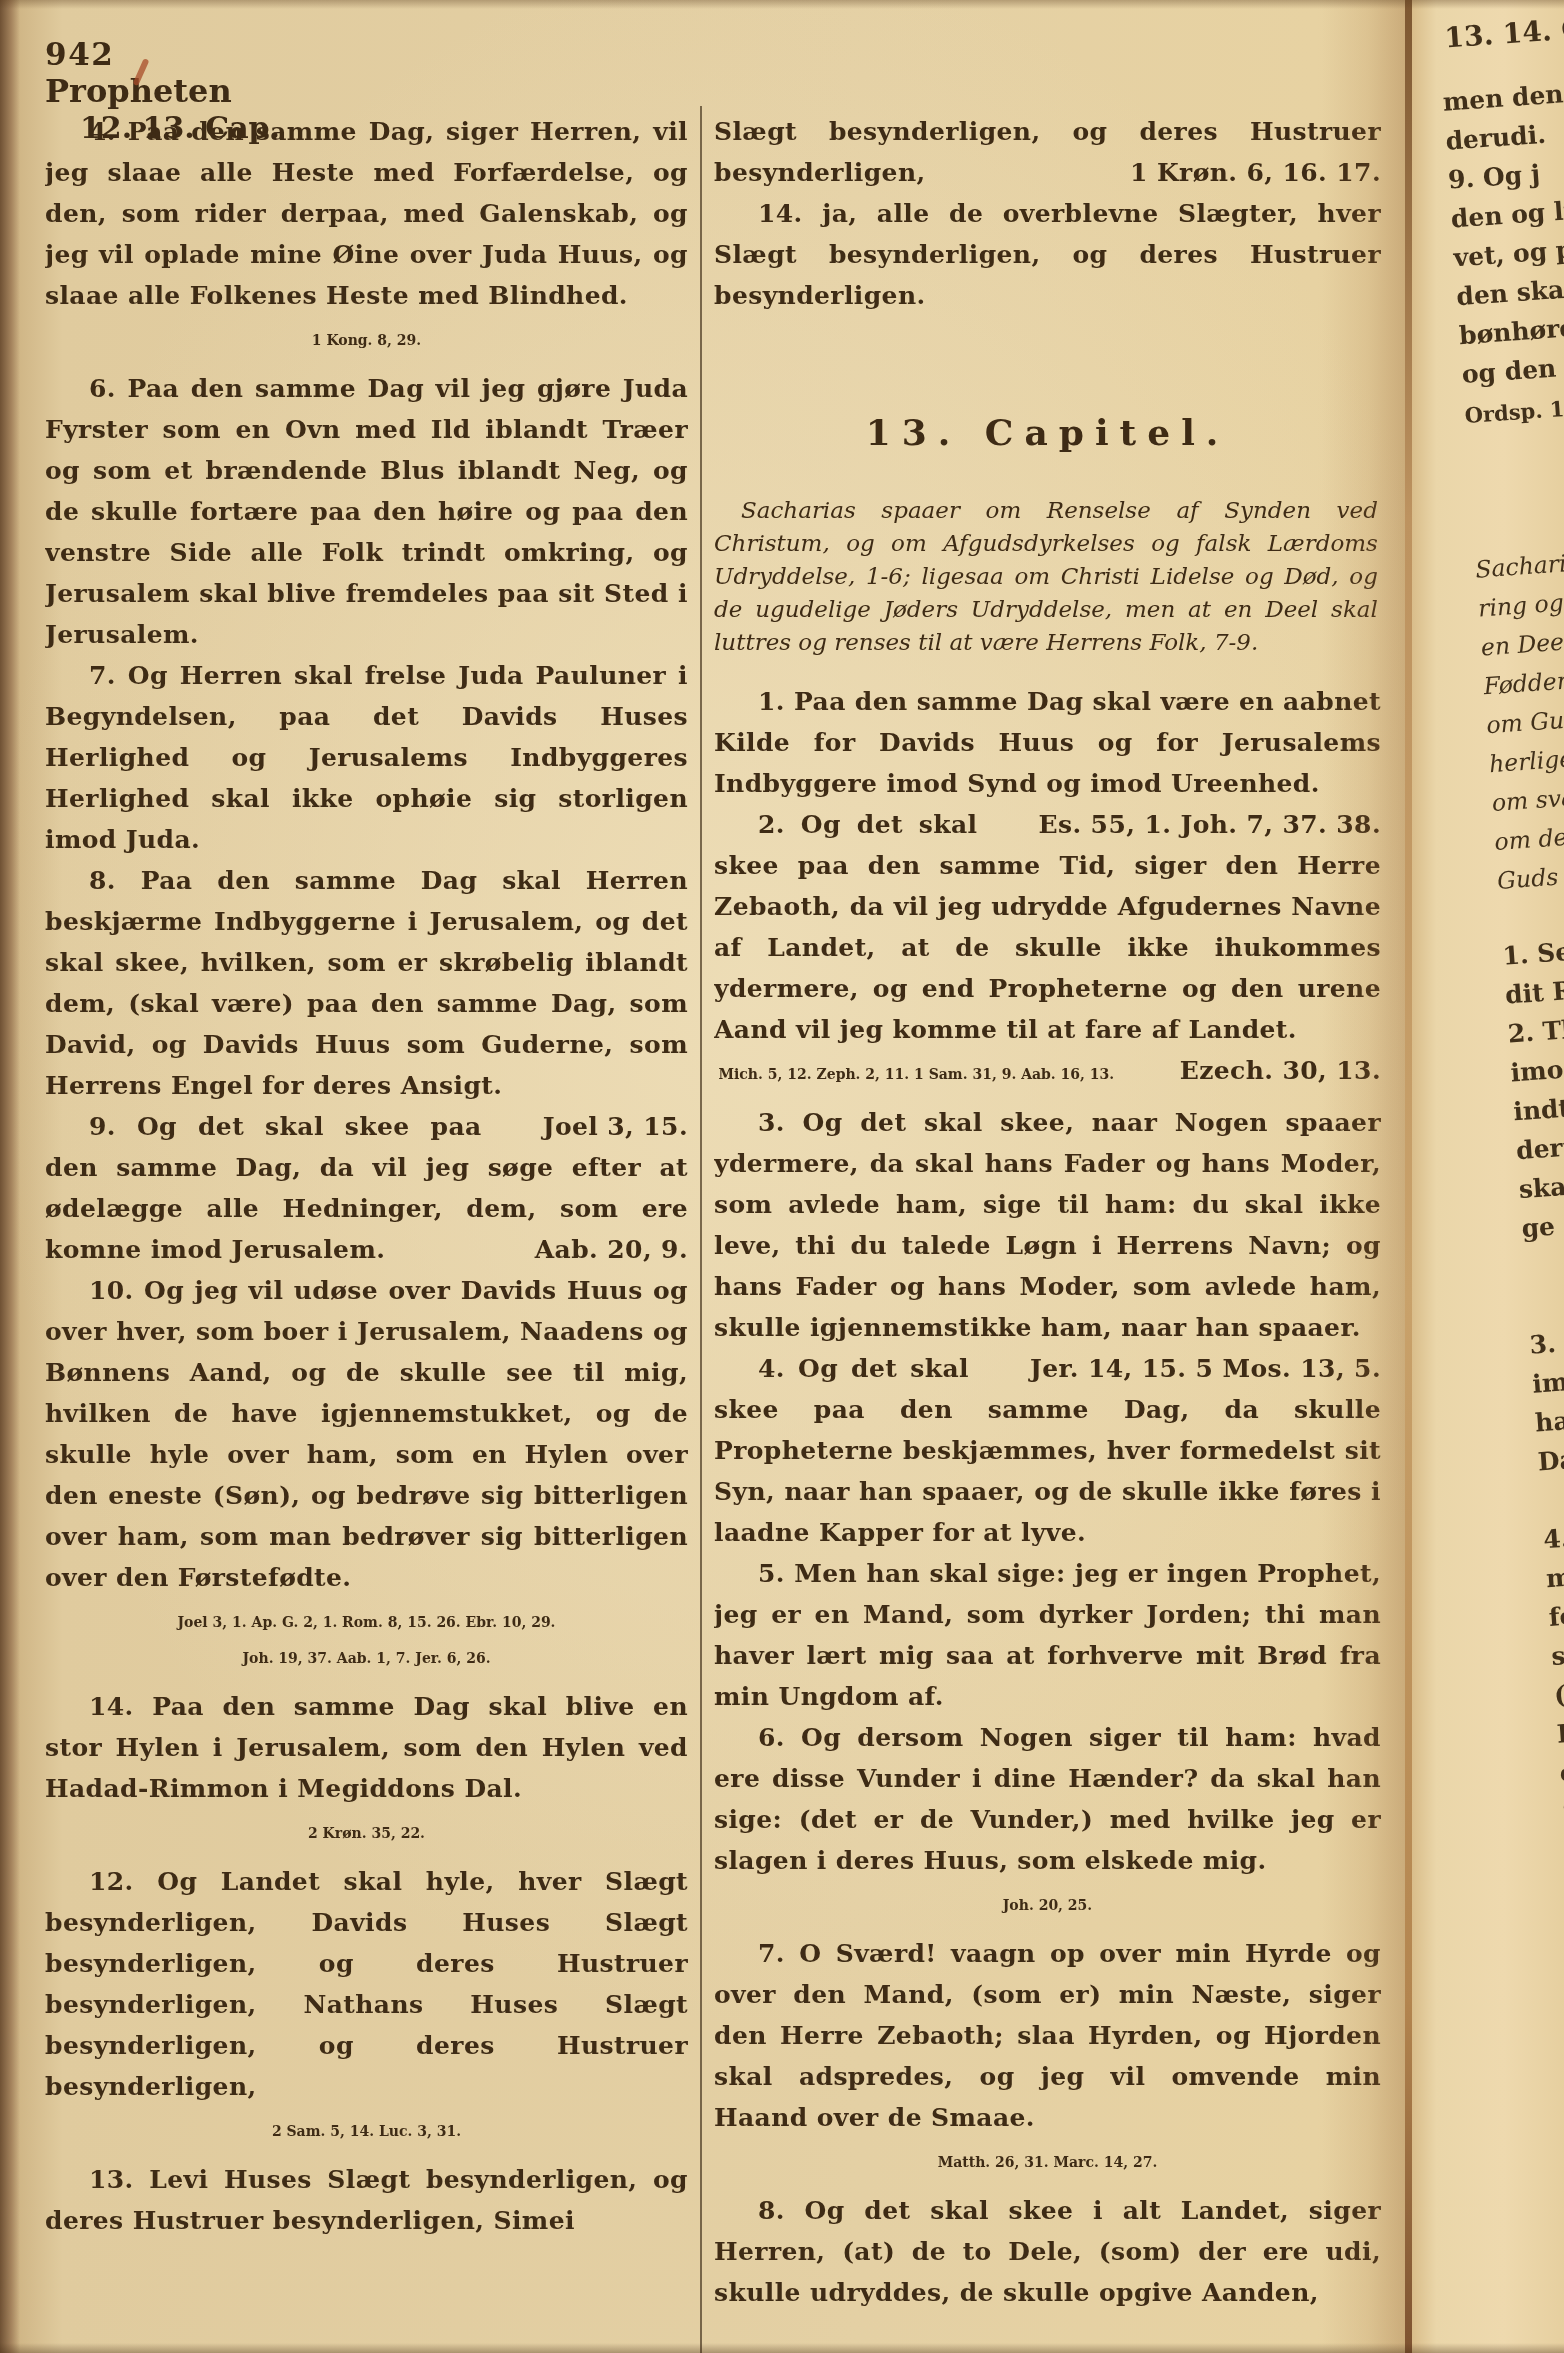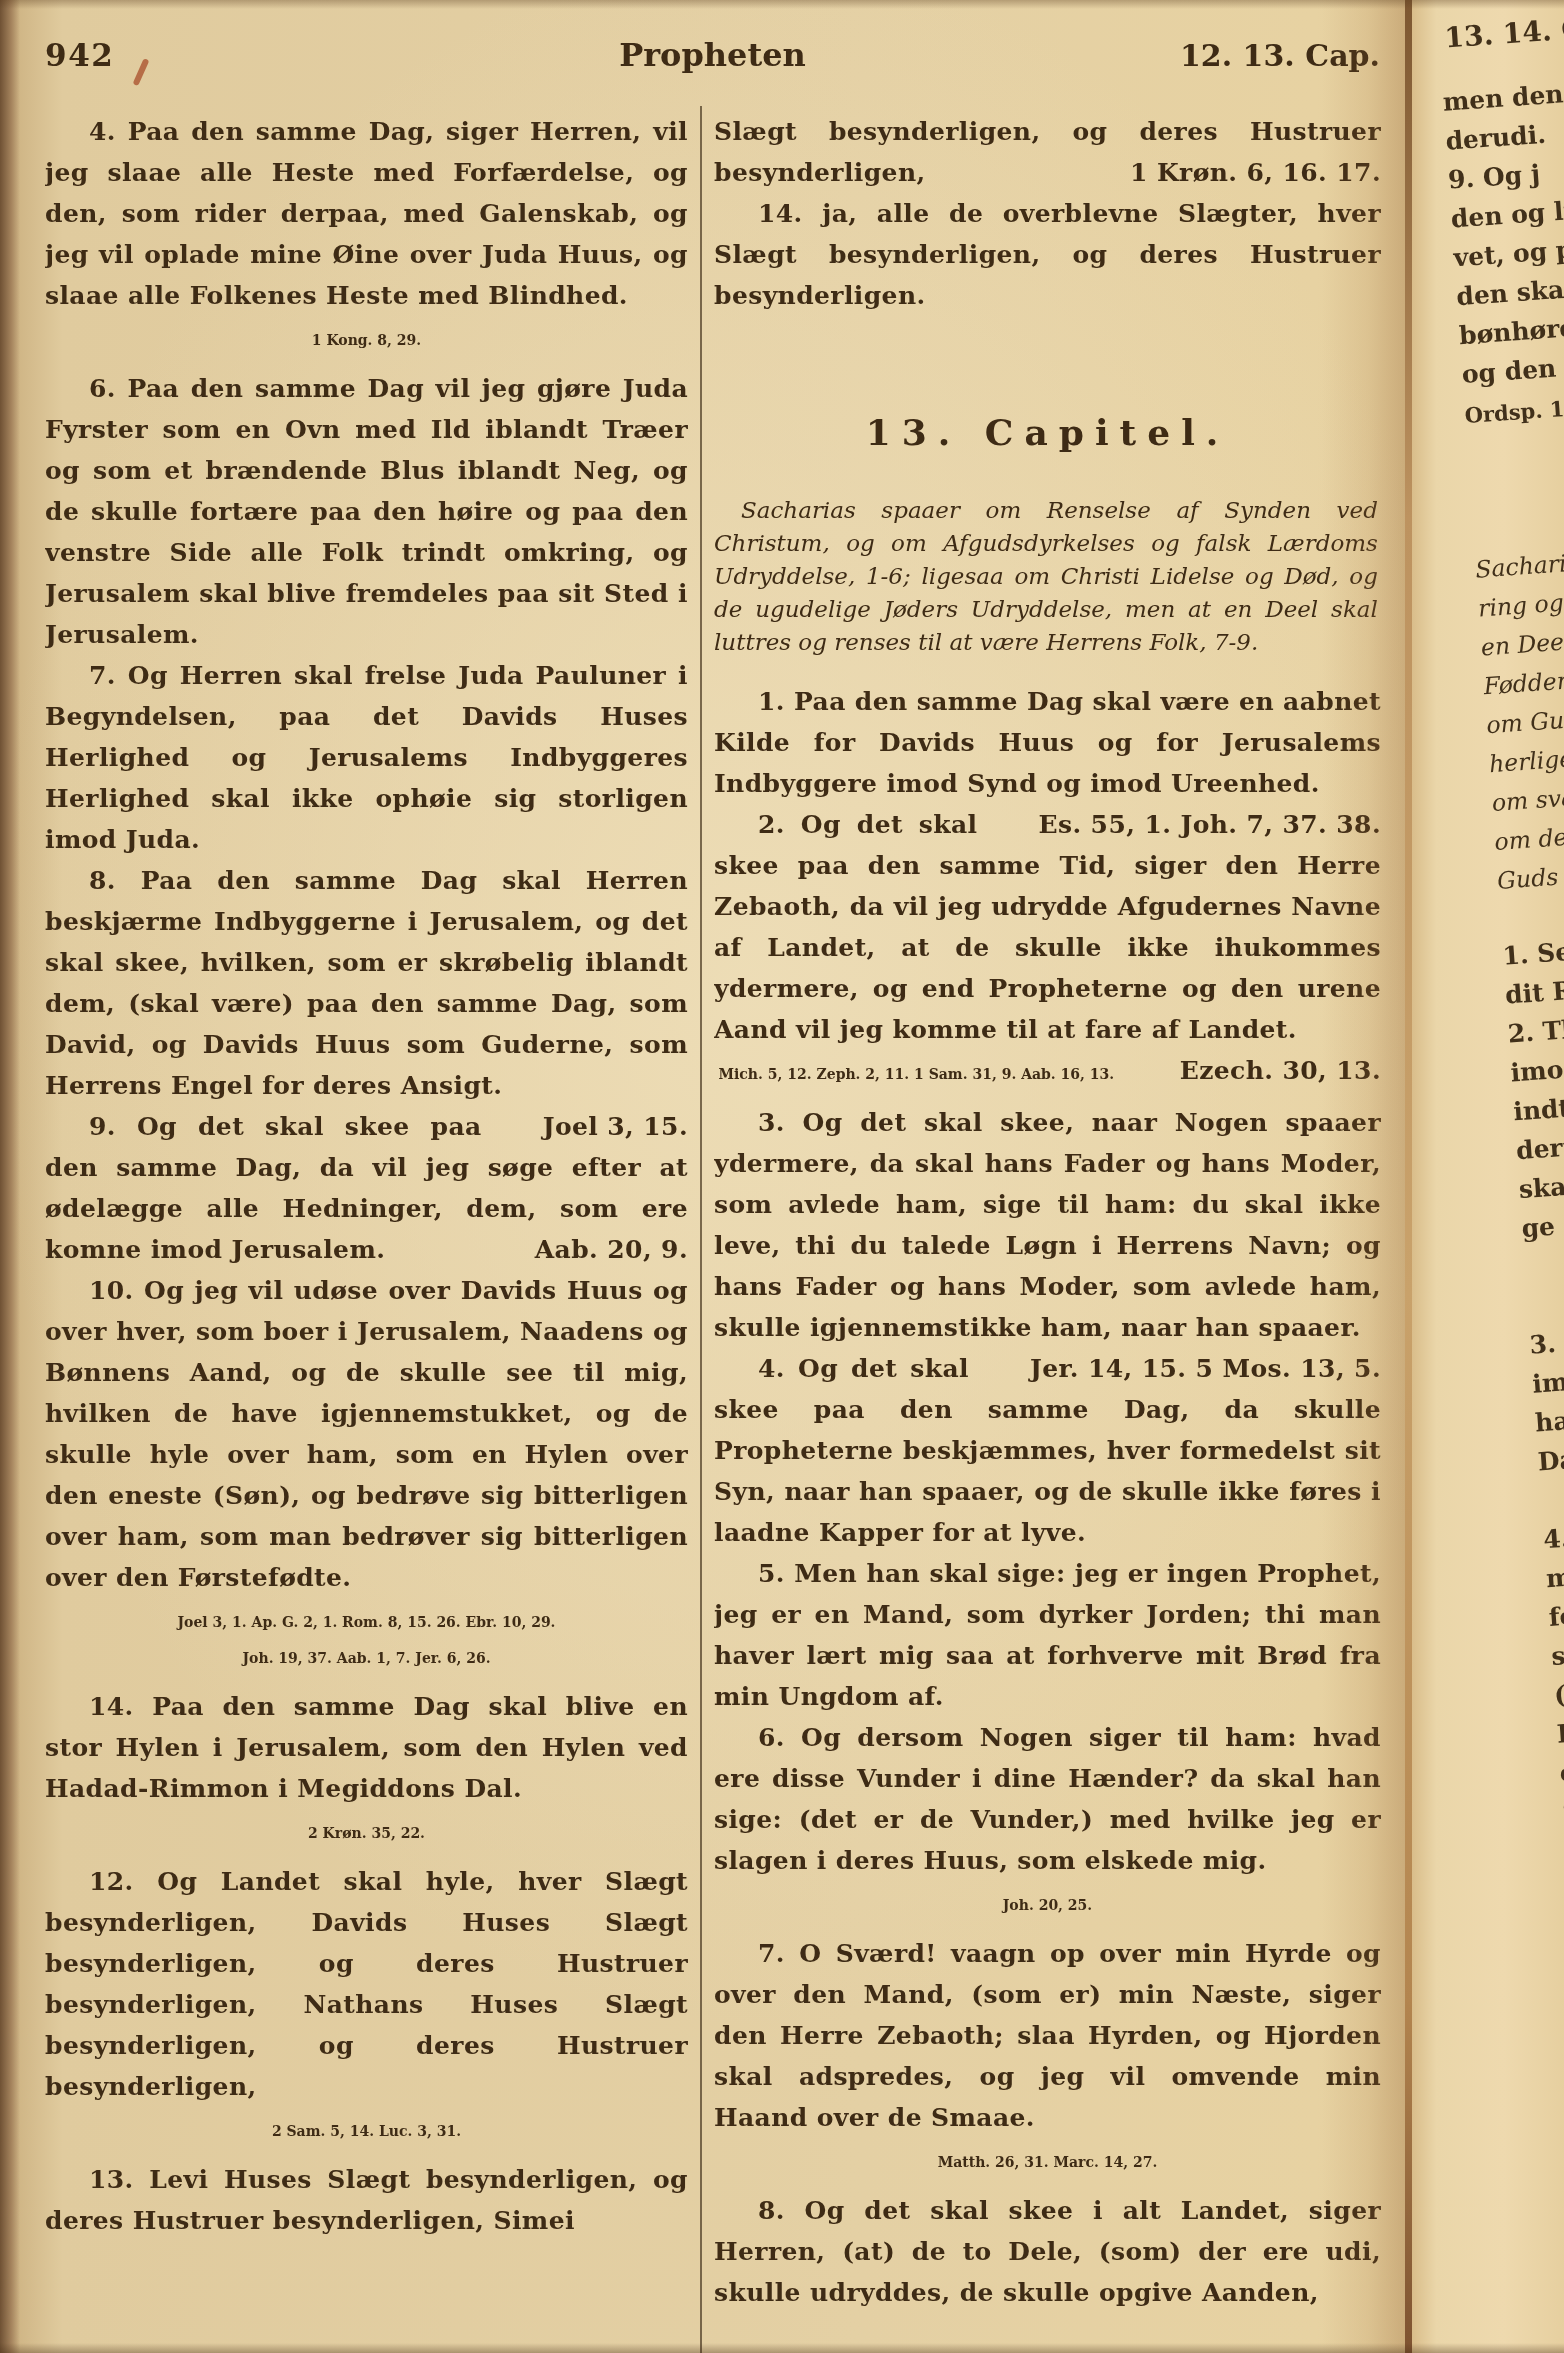--- a/index.html
+++ b/index.html
@@ -21,21 +21,21 @@
   .gutter{position:absolute;left:1322px;top:0;bottom:0;width:83px;
     background:linear-gradient(to right,rgba(160,110,55,0) 0%,rgba(165,115,60,.14) 55%,rgba(150,100,50,.32) 100%);}
   .crease{position:absolute;left:1405px;top:0;bottom:0;width:7px;
     background:linear-gradient(to bottom,#7d5731,#bd9360 22%,#c9a26b 55%,#b3854f 85%,#7d5230);}
   .next-page-bg{position:absolute;left:1412px;top:0;bottom:0;width:153px;
     background:linear-gradient(to right,#d9bd8a 0%,#ead6a9 16%,#eed9ae 60%,#e6cf9f 100%);}
   .ink-mark{position:absolute;left:138px;top:58px;width:5.5px;height:28px;
     background:#a84e2a;transform:rotate(24deg);border-radius:3.1px;opacity:.75;}
 
   .pg-header{position:absolute;left:45px;top:36px;width:1335px;display:flex;
-    align-items:baseline;font-weight:bold;font-size:30px;}
+    align-items:baseline;font-weight:bold;font-size:30px;flex-direction:column;}
   .pg-num{width:235px;text-align:left;font-size:31px;letter-spacing:1.6px;}
   .pg-title{flex:1;text-align:center;font-size:32px;}
   .pg-chap{width:235px;text-align:right;font-size:30px;}
 
   .col{position:absolute;top:111px;height:2241px;overflow:hidden;}
   .col-left{left:45px;width:643px;}
   .col-right{left:714px;width:667px;}
   .divider{position:absolute;left:700px;top:106px;bottom:0;width:2.3px;
     background:#53412a;opacity:.75;}
 

